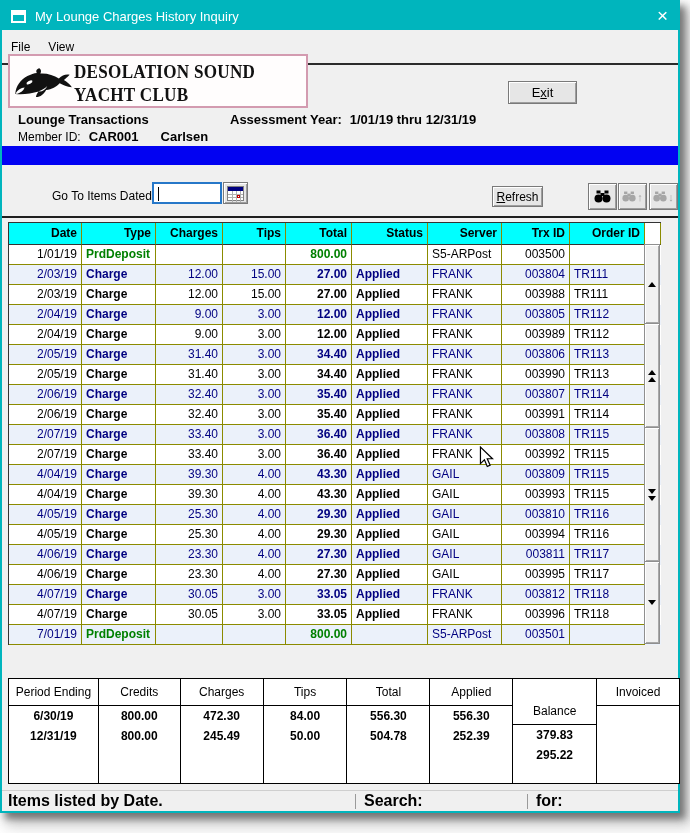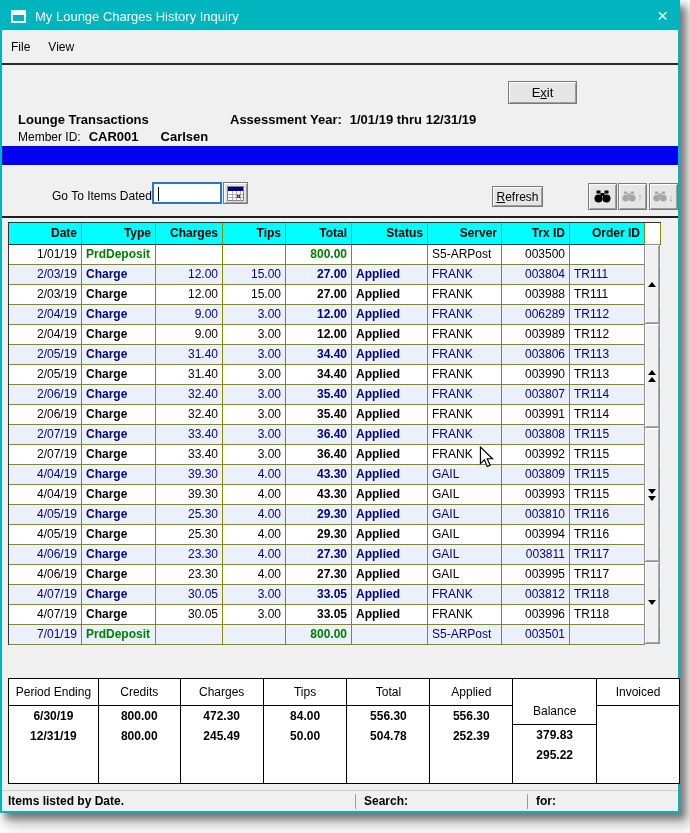--- a/index.html
+++ b/index.html
@@ -96,21 +96,21 @@
     display:flex; border:1px solid #000; background:#fff; }
   .scol { border-right:1px solid #000; display:flex; flex-direction:column; }
   .scol:last-child { border-right:none;gap:6px; }
   .shead { height:27px; border-bottom:1px solid #000; display:flex; align-items:center;
     justify-content:center; font-size:12px; }
   .sval { height:20px; text-align:center; font-weight:bold; font-size:12px; line-height:20px; }
   .sval:first-of-type { margin-top:5px; }
 
   
   .statusbar { position:absolute; left:0; top:788px; width:676px; height:21px;
-    border-top:1px solid #cfcfcf; display:flex; align-items:center; font-weight:bold; font-size:12px; }
+    border-top:1px solid #cfcfcf; display:flex; align-items:center; font-weight:bold; font-size:16px; }
   .st1 { width:353px; padding-left:6px; }
   .stdiv { width:1px; height:15px; background:#9a9a9a; }
   .st2 { width:171px; padding-left:8px; }
   .st3 { flex:1; padding-left:8px; }
 
   .cursor { position:absolute; left:479px; top:446px; z-index:50; }
 
   .calendar-icon { width:17px; height:15px; border:1px solid #808080; background:#fff; position:relative; }
   .calendar-icon .band { position:absolute; left:0; top:0; width:100%; height:4px; background:#000080; }
   .calendar-icon .g1,.calendar-icon .g2 { position:absolute; left:0; width:100%; height:1px; background:#b0b0b0; }
@@ -129,20 +129,34 @@
       <div class="win-icon"></div>
       <div class="title-text">My Lounge Charges History Inquiry</div>
       <div class="close-btn">×</div>
     </div>
 
     <div class="menubar">
       <div class="menu-item">File</div>
       <div class="menu-item">View</div>
     </div>
 
+    <div class="logo-box">
+      <svg class="logo-orca" width="62" height="46" viewBox="0 0 132 66">
+        <g transform="rotate(-10 66 33)">
+          <path fill="#111" d="M6,46 C10,30 22,18 38,13 C46,10.5 53,9.5 59,10 C57,5 60,1.5 66,1 C69,4 69.5,9 66,12.5 C80,14 94,21 103,30 C111,24 119,23 127,26 C121,30 117,33 113,35 C119,40 124,46 127,53 C117,50 109,45 103,40 C95,46 84,50 72,49 C66,57 57,62 48,60 C50,55 53,52 56,49.5 C40,51 20,51 6,46 Z"></path>
+          <path fill="#fff" d="M7,45 C12,38 20,35 28,36 C24,43 16,46 9,46.5 Z"></path>
+          <ellipse fill="#fff" cx="40" cy="27" rx="7" ry="3.2" transform="rotate(-18 40 27)"></ellipse>
+          <path fill="#fff" d="M56,49 C64,47.5 70,45 76,41 C72,48 64,50.5 58,50 Z"></path>
+        </g>
+      </svg>
+      <div class="logo-text">
+        <div>DESOLATION SOUND</div>
+        <div>YACHT CLUB</div>
+      </div>
+    </div>
 
     <div class="btn exit-btn">
       <span>E</span>
         <u>x</u>
         <span>it</span>
     </div>
 
     <div class="hdr-line1">Lounge Transactions</div>
     <div class="assessment">
       <span>Assessment Year:</span><span class="gap"></span><span>1/01/19 thru 12/31/19</span>
@@ -254,21 +268,21 @@
             <div class="tcell c8">TR111</div>
           </div>
           <div class="trow data alt">
             <div class="tcell c0">2/04/19</div>
             <div class="tcell c1">Charge</div>
             <div class="tcell c2">9.00</div>
             <div class="tcell c3">3.00</div>
             <div class="tcell c4">12.00</div>
             <div class="tcell c5">Applied</div>
             <div class="tcell c6">FRANK</div>
-            <div class="tcell c7">006289</div>
+            <div class="tcell c7">003805</div>
             <div class="tcell c8">TR112</div>
           </div>
           <div class="trow data">
             <div class="tcell c0">2/04/19</div>
             <div class="tcell c1">Charge</div>
             <div class="tcell c2">9.00</div>
             <div class="tcell c3">3.00</div>
             <div class="tcell c4">12.00</div>
             <div class="tcell c5">Applied</div>
             <div class="tcell c6">FRANK</div>

